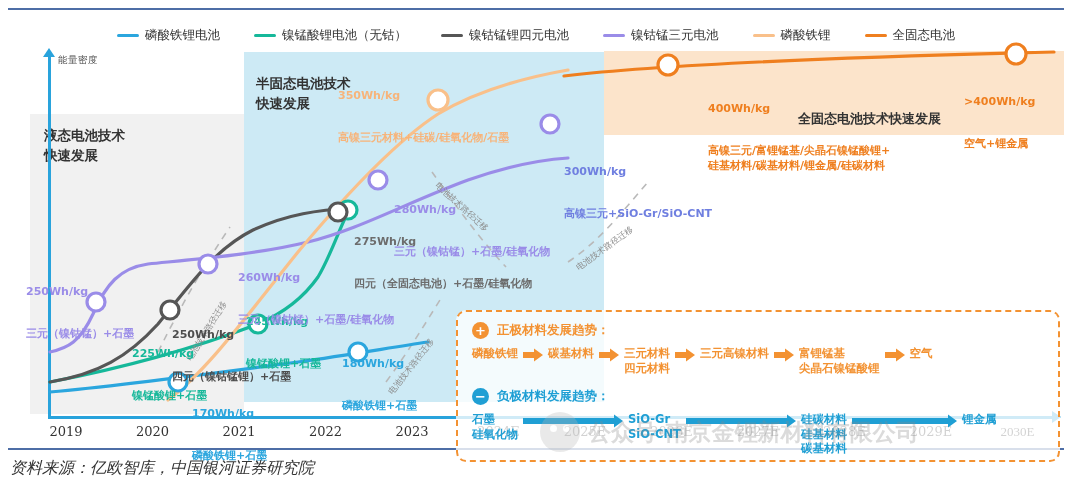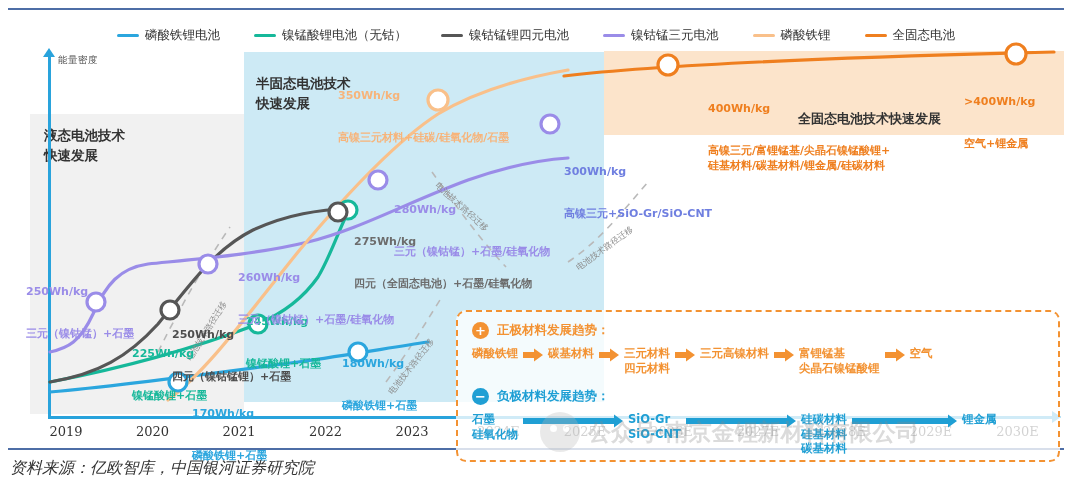--- a/index.html
+++ b/index.html
@@ -143,21 +143,21 @@
         <span class="xtick" style="left: 144.5px;">2020</span>
         <span class="xtick" style="left: 231px;">2021</span>
         <span class="xtick" style="left: 317.5px;">2022</span>
         <span class="xtick" style="left: 404px;">2023</span>
         <span class="xtick" style="left: 490.5px;">2024E</span>
         <span class="xtick" style="left: 577px;">2025E</span>
         <span class="xtick" style="left: 663.5px;">2026E</span>
         <span class="xtick" style="left: 750px;">2027E</span>
         <span class="xtick" style="left: 836.5px;">2028E</span>
         <span class="xtick" style="left: 923px;">2029E</span>
-        <span class="xtick" style="left: 1009.5px;">2030E</span>
+        <span class="xtick" style="left: 1009.5px; font-family: Liberation Serif, serif;">2030E</span>
       </div>
 
     <svg class="curves" viewBox="0 0 1056 368">
 
       <g stroke="#b9b9b9" stroke-width="1.6" fill="none" stroke-dasharray="7 6">
         <path d="M150,300 C175,250 195,215 222,175"></path>
         <path d="M378,330 C400,300 415,275 432,248"></path>
         <path d="M424,120 C445,150 470,185 498,215"></path>
         <path d="M560,210 C590,190 610,165 640,130"></path>
       </g>

